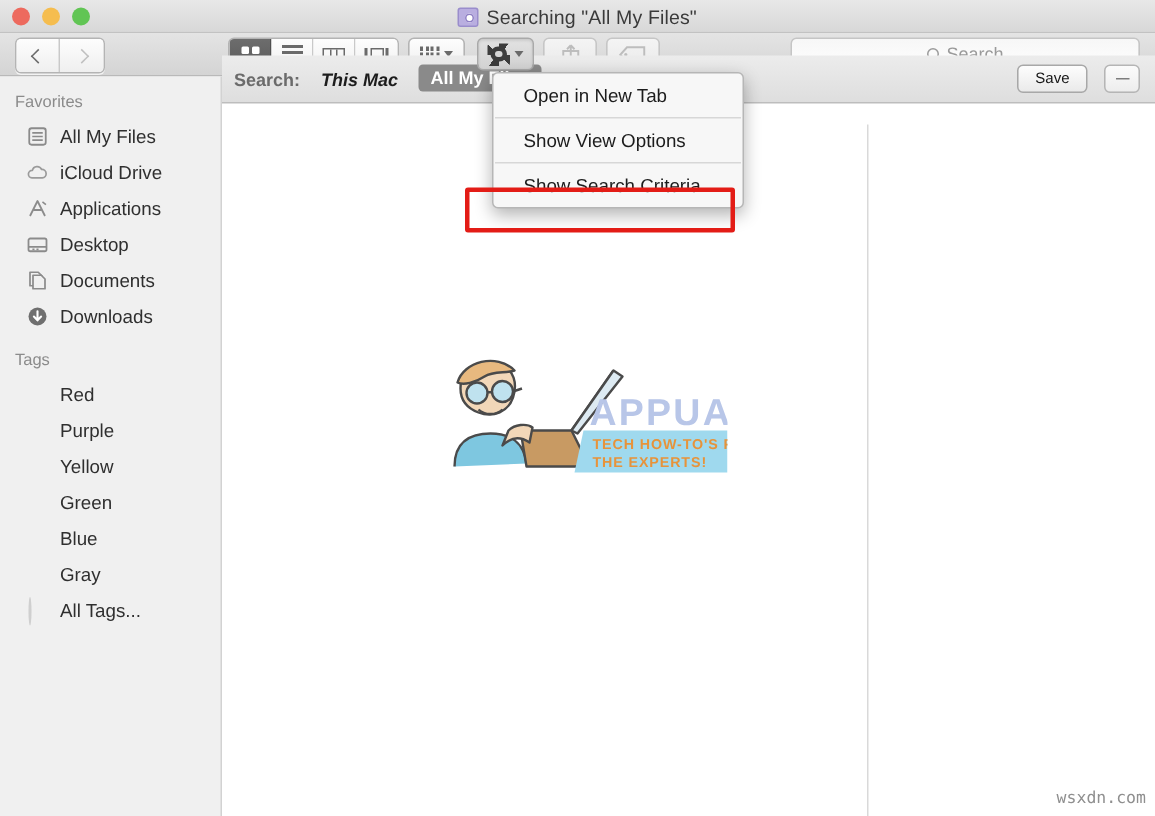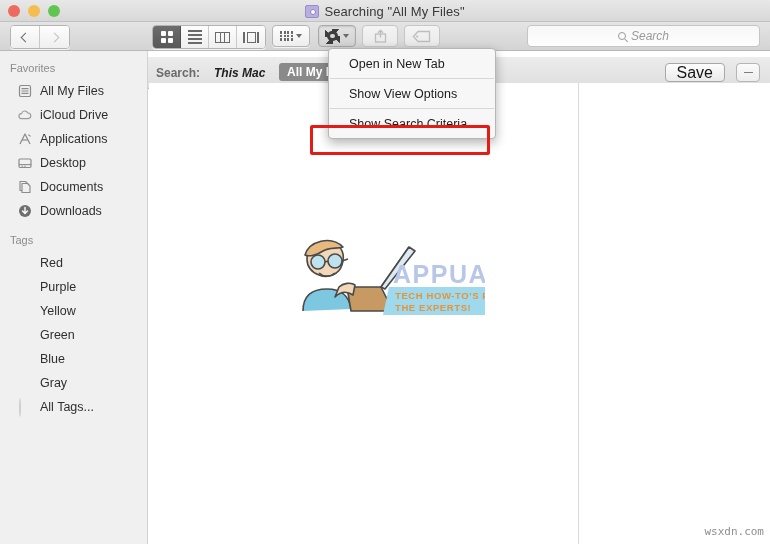--- a/index.html
+++ b/index.html
@@ -189,29 +189,28 @@
   }
   .mag {
     width: 8px; height: 8px; border: 1.4px solid #9a9a9a;
     border-radius: 50%; position: relative;
   }
   .mag::after {
     content: ""; position: absolute; right: -3.6px; bottom: -2.4px;
     width: 4.4px; height: 1.4px; background: #9a9a9a;
     transform: rotate(45deg);
   }
-  .search-ph { font-size: 12px; color: #9a9a9a; font-style: italic; }
+  .search-ph { font-size: 12px; color: #9a9a9a; }
 
   
   .searchbar {
     position: absolute; left: 148px; top: 37px;
     width: 622px; height: 32px;
     background: linear-gradient(to bottom,#ececec,#dedede);
     border-bottom: 1px solid #bdbdbd;
-    margin-top: 20px;
   }
   .sb-label {
     position: absolute; left: 8px; top: 9px;
     font-size: 12px; font-weight: bold; color: #6b6b6b;
   }
   .sb-scope {
     position: absolute; left: 66px; top: 9px;
     font-size: 12px; font-weight: bold; color: #1d1d1d; font-style: italic;
   }
   .sb-pill {
@@ -221,21 +220,21 @@
     background: #8a8a8a; border-radius: 3px;
     font-size: 12px; font-weight: bold; color: #ffffff;
     white-space: nowrap;
   }
   .save-btn {
     position: absolute; right: 45px; top: 6px;
     height: 19px; padding: 0 11px;
     display: flex; align-items: center;
     border: 1px solid #a8a8a8; border-radius: 4px;
     background: linear-gradient(to bottom,#fdfdfd,#eaeaea);
-    font-size: 16px; color: #161616;
+    font-size: 10px; color: #161616;
     cursor: default;
   }
   .minus-btn {
     position: absolute; right: 10px; top: 6px;
     width: 24px; height: 19px;
     display: flex; align-items: center; justify-content: center;
     border: 1px solid #b5b5b5; border-radius: 4px;
     background: linear-gradient(to bottom,#fbfbfb,#ededed);
     cursor: default;
   }

